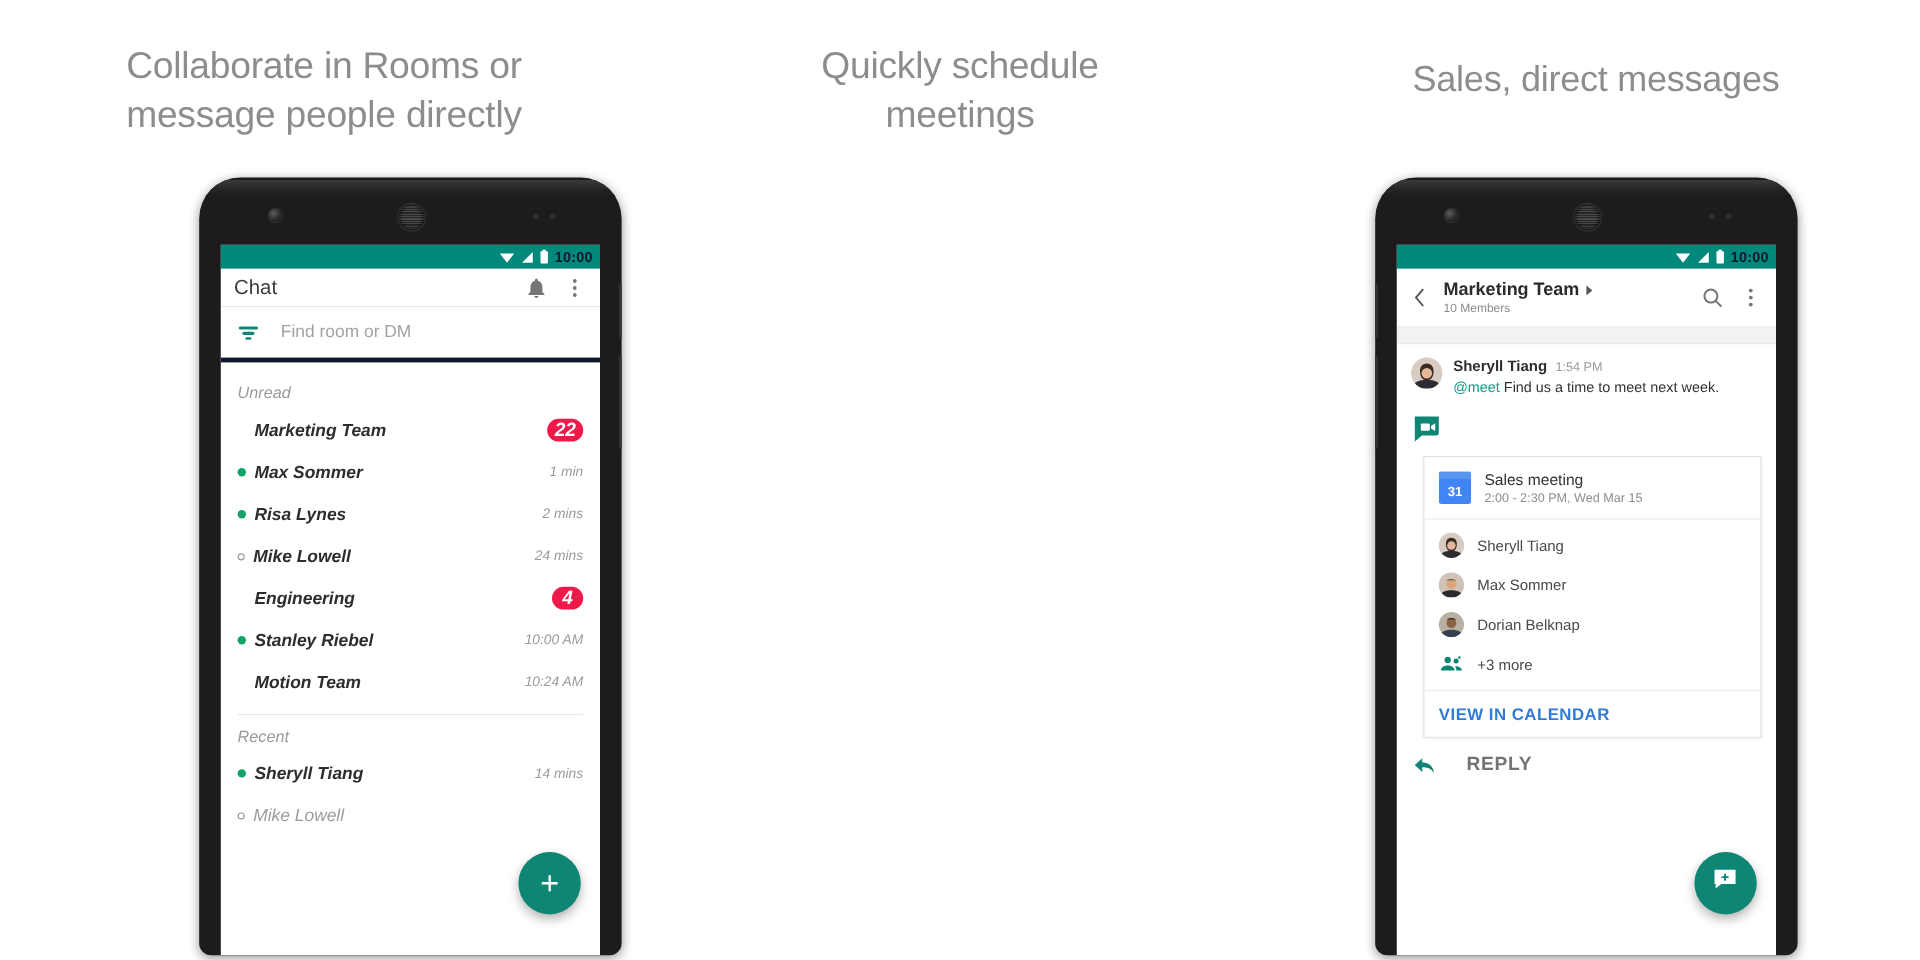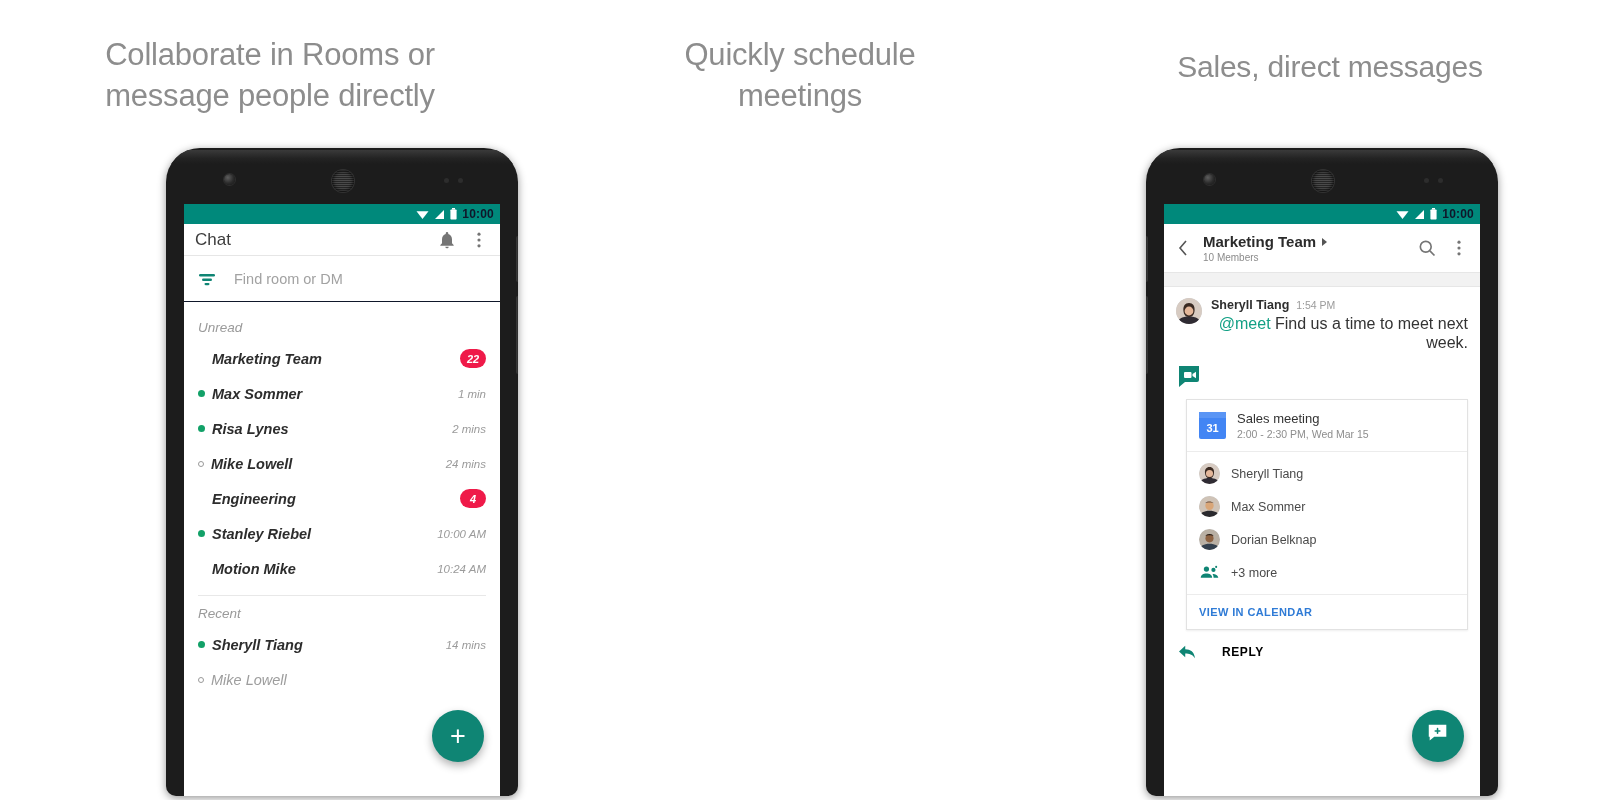--- a/index.html
+++ b/index.html
@@ -95,21 +95,21 @@
   .appbar .spacer { flex: 1; }
   .ab-ico { width: 20px; height: 20px; margin-left: 12px; color:#757575; }
   .back-ico { width: 16px; height: 20px; color:#555; margin-right: 12px; }
   .rm-title { font-size: 15px; font-weight: 700; color:#2b2b2b; display:flex; align-items:center; gap:6px; }
   .rm-sub { font-size: 10px; color:#8b8b8b; margin-top: 2px; }
   .tri { width:0;height:0;border-left:5px solid #555;border-top:4px solid transparent;border-bottom:4px solid transparent; }
 
   
   .searchrow {
     height: 46px; display:flex; align-items:center; gap: 18px;
-    padding: 0 14px; border-bottom: 1px solid #0f172a; background:#fff;
+    padding: 0 14px; border-bottom: 4px solid #0f172a; background:#fff;
   }
   .filter-ico { width: 18px; height: 14px; }
   .searchrow .ph { font-size: 14.5px; color:#a2a2a2; }
 
   
   .list { padding-top: 8px; font-style: italic; }
   .sec-label { font-size: 13.5px; color:#9a9a9a; padding: 10px 14px 6px 14px; }
   .row {
     display:flex; align-items:center; height: 35px; padding: 0 14px 0 14px;
     position: relative;
@@ -117,21 +117,21 @@
   .dot { width: 7px; height: 7px; border-radius: 50%; margin-right: 7px; flex:0 0 auto; }
   .dot.online { background:#12a168; }
   .dot.away { background:#fff; border: 1.5px solid #9a9a9a; width:6px;height:6px; }
   .dot.none { background:transparent; }
   .row .nm { font-size: 14.5px; font-weight: 700; color:#2d2d2d; }
   .row.dim .nm { font-weight: 400; color:#9d9d9d; }
   .row .rsp { flex:1; }
   .row .ts { font-size: 11.5px; color:#9b9b9b; }
   .badge {
     background:#ef1a49; color:#fff; border-radius: 11px; min-width: 26px; height: 19px;
-    font-size: 11px; font-weight: 700; display:flex; align-items:center; justify-content:center;
+    font-size: 16px; font-weight: 700; display:flex; align-items:center; justify-content:center;
     padding: 0 6px;
   }
   .divider { height:1px; background:#e8e8e8; margin: 9px 14px 0 14px; }
 
   .fab {
     position:absolute; width:52px;height:52px;border-radius:50%;
     background:#0f8574; display:flex;align-items:center;justify-content:center;
     box-shadow: 0 4px 9px rgba(0,0,0,.3);
     right: 16px; bottom: 34px; color:#fff;
   }
@@ -143,44 +143,44 @@
   .msg { display:flex; padding: 11px 12px 0 12px; gap: 9px; }
   .av {
     width: 26px; height: 26px; border-radius: 50%; flex: 0 0 auto; overflow:hidden;
     background:#cfcfcf;
   }
   .av-sh { width:100%; height:100%; display:block; }
   .mh { display:flex; align-items:baseline; gap:7px; }
   .mh .who { font-size: 12.5px; font-weight:700; color:#2e2e2e; }
   .mh .who .light { font-weight: 400; }
   .mh .tm { font-size: 10.5px; color:#9b9b9b; }
-  .mtext { font-size: 16px; color:#333; line-height: 19px; margin-top: 2px; text-align: right; }
+  .mtext { font-size: 12px; color:#333; line-height: 19px; margin-top: 2px; }
   .mention { color:#12a085; font-weight:500; }
 
   .botav { width:26px;height:26px;flex:0 0 auto; }
 
   
   .card {
     margin: 10px 12px 0 22px; border: 1px solid #e2e2e2; background:#fff;
     box-shadow: 0 1px 2px rgba(0,0,0,.07);
   }
   .card-top { display:flex; gap: 11px; padding: 11px 12px; align-items:center; }
   .cal-ico { width: 27px; height: 27px; flex:0 0 auto; }
   .ev-title { font-size: 13px; color:#333; }
   .ev-when { font-size: 10.5px; color:#8d8d8d; margin-top: 2px; }
   .card-sep { height:1px; background:#ececec; }
   .att { display:flex; align-items:center; gap: 11px; padding: 6px 12px; }
   .att .av { width: 21px; height: 21px; }
   .att .nm2 { font-size: 12.5px; color:#4a4a4a; }
   .group-ico { width:21px;height:21px;flex:0 0 auto; color:#0f8574; }
-  .card-cta { padding: 11px 12px; font-size: 11px; font-weight:700; color:#2f7bd6; letter-spacing:.4px; }
+  .card-cta { padding: 11px 12px; font-size: 14px; font-weight:700; color:#2f7bd6; letter-spacing:.4px; }
 
   .replyrow { display:flex; align-items:center; gap: 26px; padding: 14px 14px; }
   .reply-ico { width:18px;height:16px;color:#0f8574; }
-  .reply-lbl { font-size: 12px; font-weight: 700; color:#000000; letter-spacing:.6px; }
+  .reply-lbl { font-size: 16px; font-weight: 700; color:#737373; letter-spacing:.6px; }
 </style>
 </head>
 <body>
 
 <div class="stage">
 
   <div class="panel" id="panel-1">
     <div class="headline">Collaborate in Rooms or
 message people directly</div>
 
@@ -278,21 +278,21 @@
             <span class="badge">4</span>
           </div>
           <div class="row">
             <span class="dot online"></span>
             <span class="nm">Stanley Riebel</span>
             <span class="rsp"></span>
             <span class="ts">10:00 AM</span>
           </div>
           <div class="row">
             <span class="dot none"></span>
-            <span class="nm">Motion Mike</span>
+            <span class="nm">Motion Team</span>
             <span class="rsp"></span>
             <span class="ts">10:24 AM</span>
           </div>
 
           <div class="divider"></div>
 
           <div class="sec-label">Recent</div>
 
           <div class="row">
             <span class="dot online"></span>

